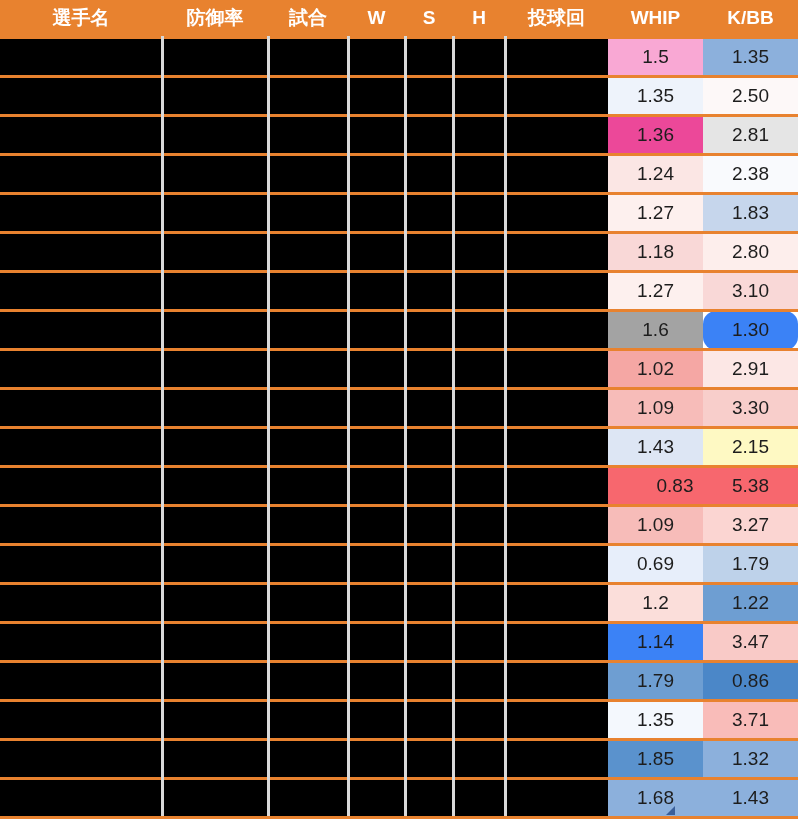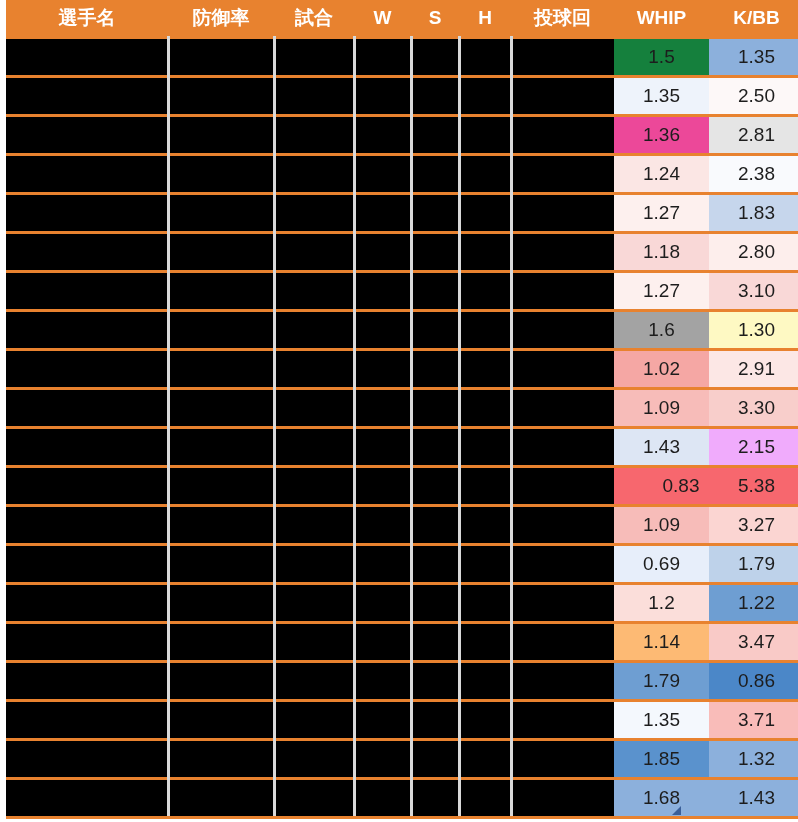--- a/index.html
+++ b/index.html
@@ -74,21 +74,21 @@
   
   #resize-handle {
     position: absolute;
     right: 3px;
     bottom: 4px;
     width: 9px;
     height: 9px;
     background: #3a5f99;
     clip-path: polygon(100% 0, 100% 100%, 0 100%);
   }
-  #table-wrap { position: relative; width: 678px; margin-left: 6px; }
+  #table-wrap { position: relative; width: 678px; }
 </style>
 </head>
 <body>
 
 <div id="table-wrap">
   <table id="stats-table">
     <colgroup>
       <col class="c-name">
         <col class="c-era">
         <col class="c-games">
@@ -114,21 +114,21 @@
     </thead>
     <tbody id="tbody">
         <tr>
           <td class="blank"></td>
           <td class="blank"></td>
           <td class="blank"></td>
           <td class="blank"></td>
           <td class="blank"></td>
           <td class="blank"></td>
           <td class="blank last-blank"></td>
-          <td class="val whip" style="background: #15803d;">1.5</td>
+          <td class="val whip" style="background: #f9a8d4;">1.5</td>
           <td class="val" style="background: rgb(140, 176, 220);">1.35</td>
         </tr>
         <tr>
           <td class="blank"></td>
           <td class="blank"></td>
           <td class="blank"></td>
           <td class="blank"></td>
           <td class="blank"></td>
           <td class="blank"></td>
           <td class="blank last-blank"></td>
@@ -192,21 +192,21 @@
         </tr>
         <tr>
           <td class="blank"></td>
           <td class="blank"></td>
           <td class="blank"></td>
           <td class="blank"></td>
           <td class="blank"></td>
           <td class="blank"></td>
           <td class="blank last-blank"></td>
           <td class="val whip" style="background: #a3a3a3;">1.6</td>
-          <td class="val" style="background: #fef9c3;">1.30</td>
+          <td class="val" style="background: #3b82f6; border-radius: 13px;">1.30</td>
         </tr>
         <tr>
           <td class="blank"></td>
           <td class="blank"></td>
           <td class="blank"></td>
           <td class="blank"></td>
           <td class="blank"></td>
           <td class="blank"></td>
           <td class="blank last-blank"></td>
           <td class="val whip" style="background: rgb(245, 167, 164);">1.02</td>
@@ -225,21 +225,21 @@
         </tr>
         <tr>
           <td class="blank"></td>
           <td class="blank"></td>
           <td class="blank"></td>
           <td class="blank"></td>
           <td class="blank"></td>
           <td class="blank"></td>
           <td class="blank last-blank"></td>
           <td class="val whip" style="background: rgb(221, 230, 244);">1.43</td>
-          <td class="val" style="background: #f0abfc;">2.15</td>
+          <td class="val" style="background: #fef9c3;">2.15</td>
         </tr>
         <tr>
           <td class="blank"></td>
           <td class="blank"></td>
           <td class="blank"></td>
           <td class="blank"></td>
           <td class="blank"></td>
           <td class="blank"></td>
           <td class="blank last-blank"></td>
           <td class="val whip" style="background: rgb(247, 103, 110); padding-left: 39px;">0.83</td>
@@ -279,21 +279,21 @@
           <td class="val" style="background: rgb(110, 158, 210);">1.22</td>
         </tr>
         <tr>
           <td class="blank"></td>
           <td class="blank"></td>
           <td class="blank"></td>
           <td class="blank"></td>
           <td class="blank"></td>
           <td class="blank"></td>
           <td class="blank last-blank"></td>
-          <td class="val whip" style="background: #fdba74;">1.14</td>
+          <td class="val whip" style="background: #3b82f6;">1.14</td>
           <td class="val" style="background: rgb(249, 202, 199);">3.47</td>
         </tr>
         <tr>
           <td class="blank"></td>
           <td class="blank"></td>
           <td class="blank"></td>
           <td class="blank"></td>
           <td class="blank"></td>
           <td class="blank"></td>
           <td class="blank last-blank"></td>

